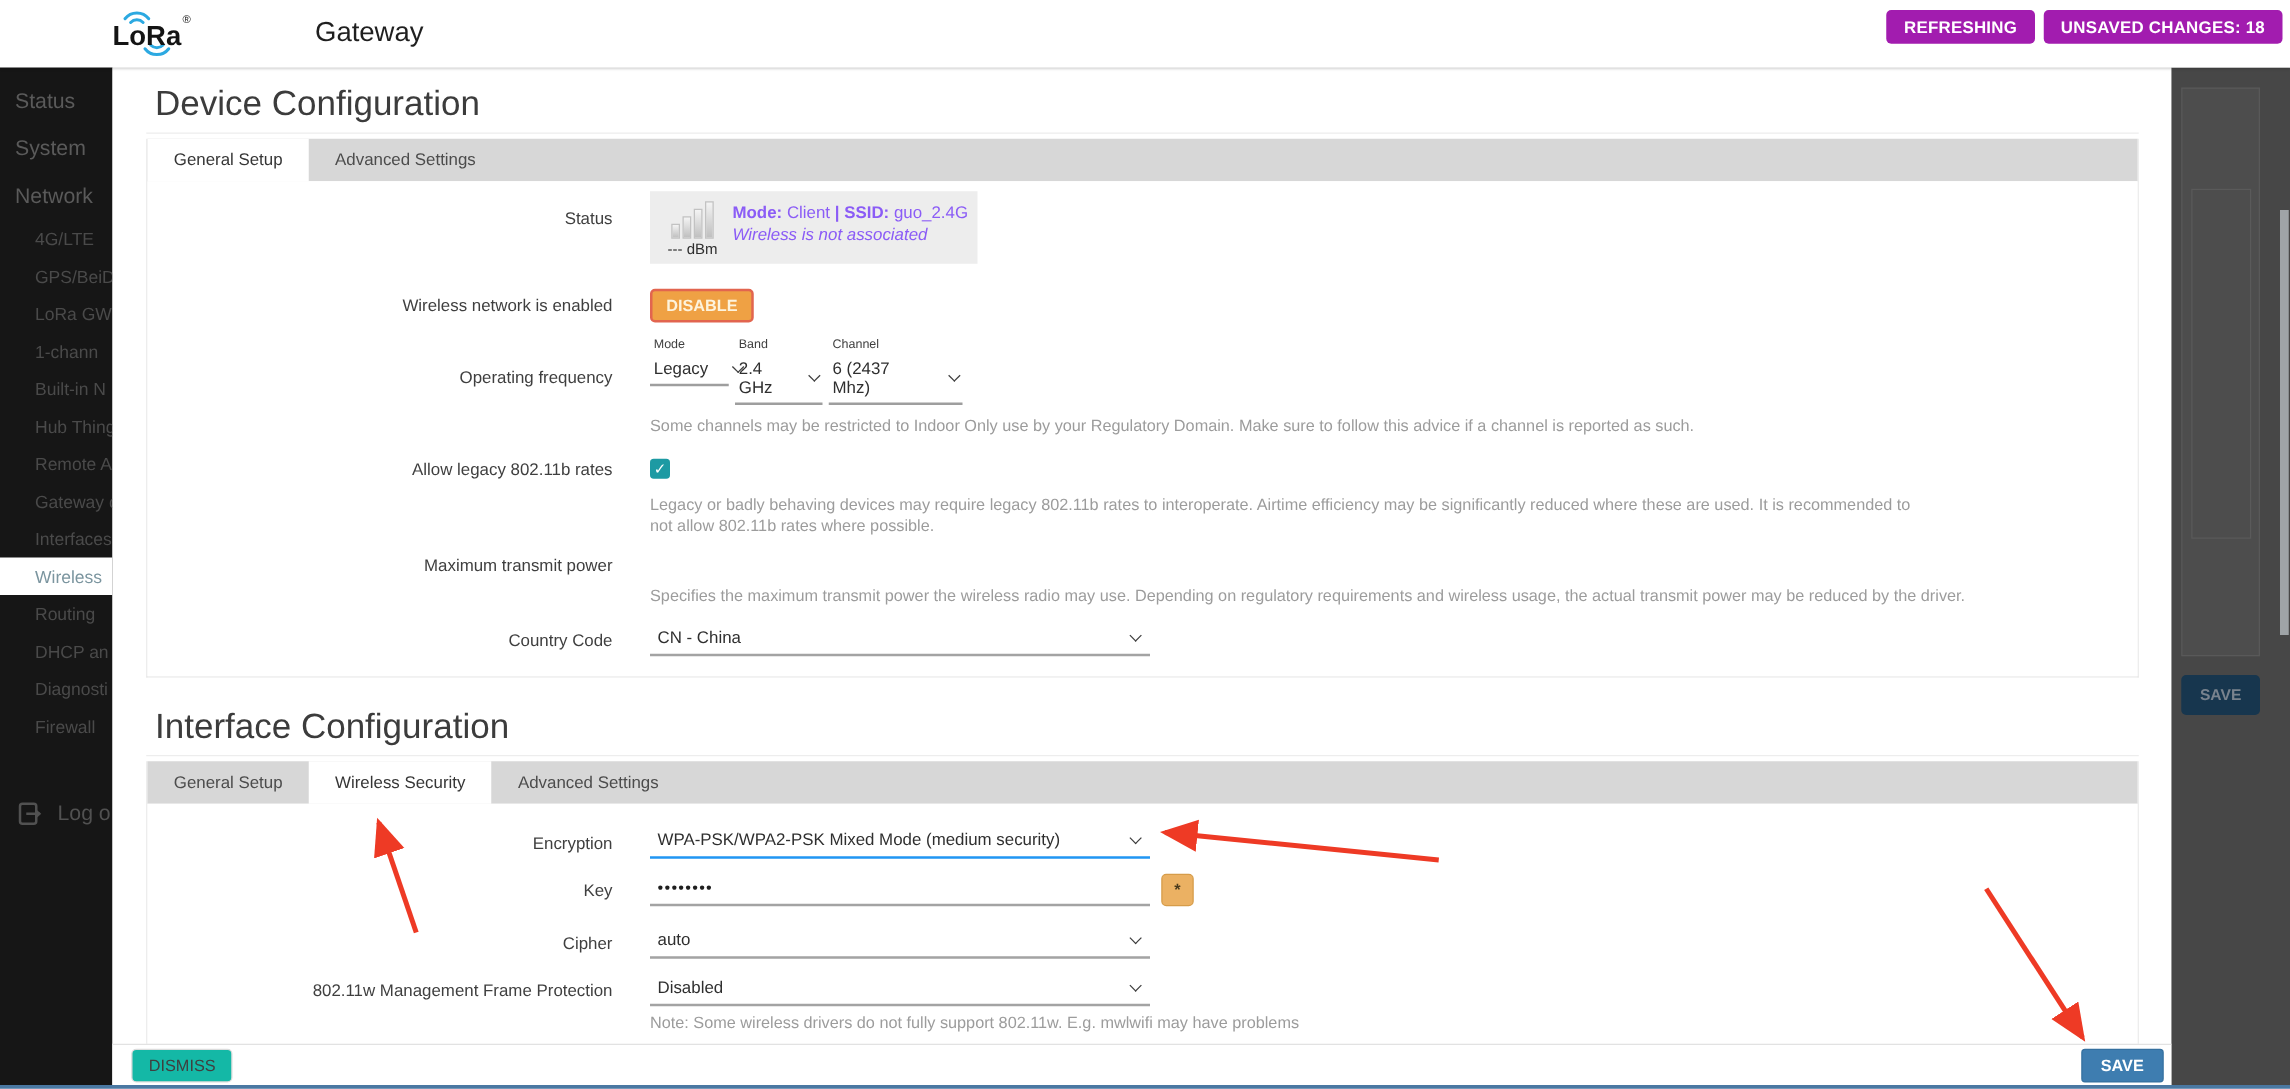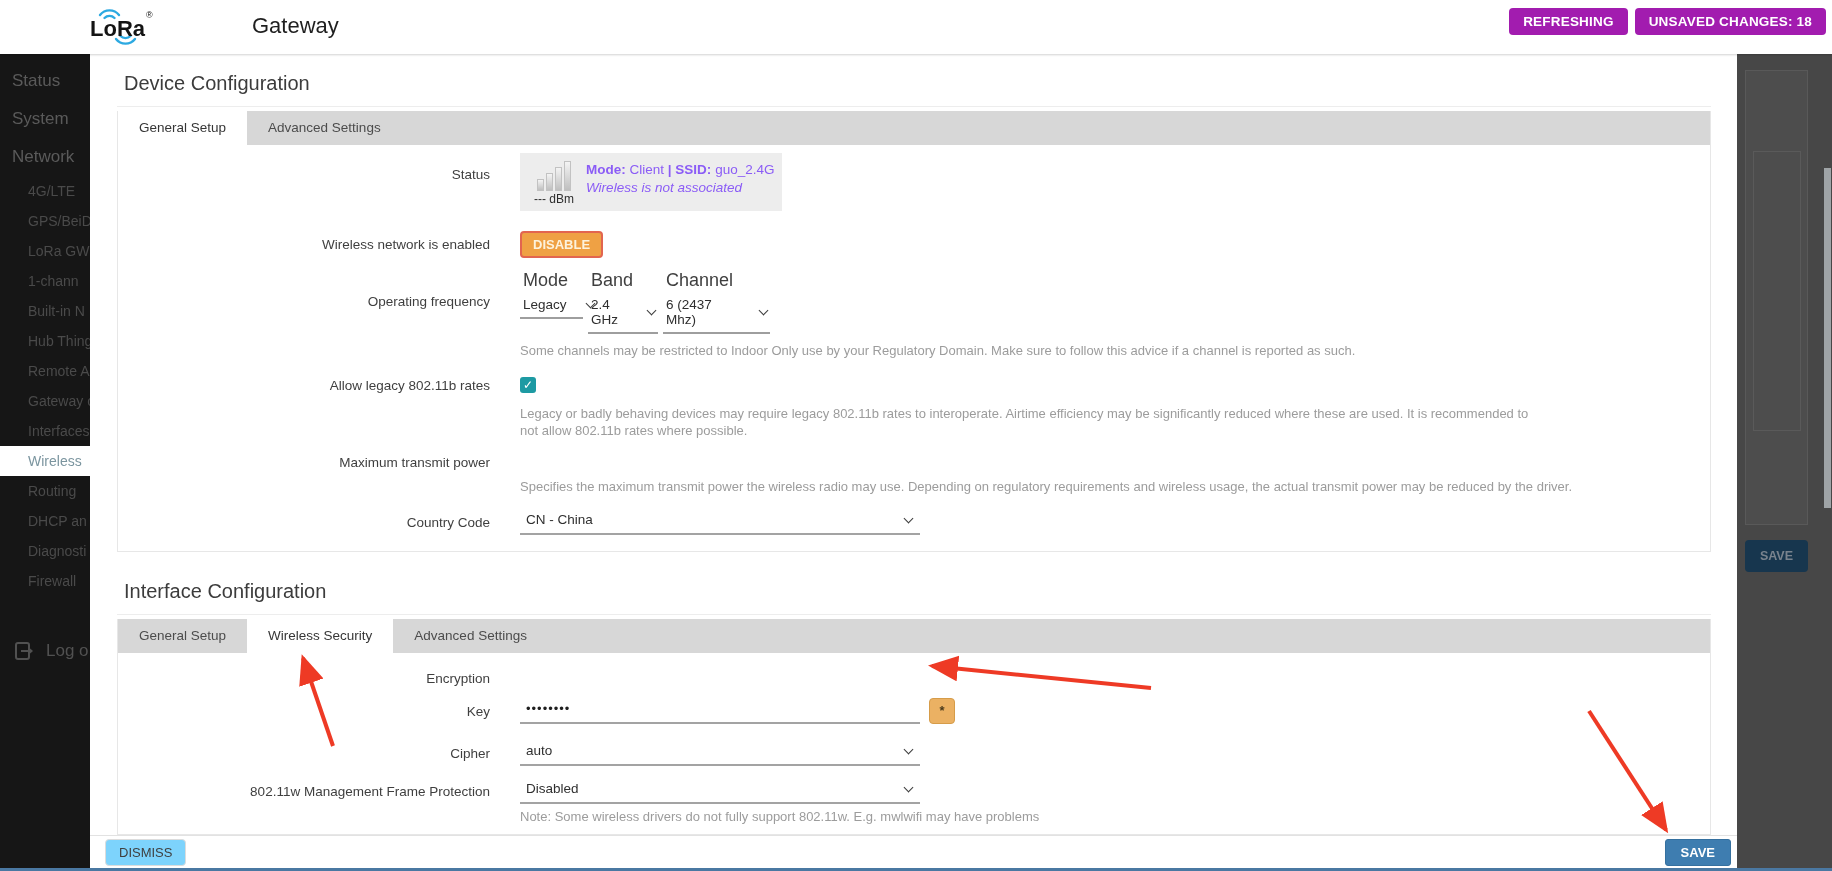--- a/index.html
+++ b/index.html
@@ -30,21 +30,21 @@
   .backdrop { position:absolute; left:1737px; top:54px; width:95px; height:814px; background:#474747; z-index:2; }
   .dim-dialog { position:absolute; left:8px; top:16px; width:63px; height:455px;
                 background:#4d4d4d; border:1px solid #595959; }
   .dim-inner { position:absolute; left:7px; top:80px; width:48px; height:280px; border:1px solid #5a5a5a; }
   .dim-save { position:absolute; left:8px; top:486px; width:63px; height:32px; background:#17364e;
               color:#79838e; font-size:12.5px; font-weight:bold; text-align:center; line-height:32px;
               border-radius:4px; }
   .scroll-thumb { position:absolute; right:1px; top:114px; width:7px; height:340px; background:#9fa4a7; }
   
   .panel { position:absolute; left:90px; top:54px; width:1647px; height:814px; background:#fff; z-index:3; }
-  .section-title { font-size:20px; font-weight:400; color:#3c3c3c; margin:14px 26px 0 34px; line-height:30px; }
+  .section-title { font-size:28px; font-weight:400; color:#3c3c3c; margin:14px 26px 0 34px; line-height:30px; }
   .hr { height:1px; background:#ededed; margin:8px 26px 0 27px; }
   .card { margin:4px 26px 0 27px; border:1px solid #e7e7e7; border-top:none; }
   .tabs { display:flex; background:#d7d7d7; height:34px; }
   .tab { padding:0 21px; line-height:34px; font-size:13.5px; color:#4c4c4c; cursor:pointer; }
   .tab.active { background:#fff; color:#363636; }
   .form { padding:6px 0 16px 0; background:#fff; }
   .row { display:flex; align-items:center; }
   .row .lbl { width:372px; flex:none; text-align:right; font-size:13.5px; color:#3f3f3f; }
   .row .ctrl { margin-left:30px; display:flex; align-items:center; }
   .help { margin:8px 0 0 402px; font-size:13px; color:#9c9c9c; line-height:17px; max-width:1010px; }
@@ -62,21 +62,21 @@
   .assoc { font-style:italic; }
   
   .btn-disable { margin-top:0; background:#efa144; border:2px solid #e2654f; border-radius:4px;
                  color:#fdf3dd; font-weight:bold; font-size:13px; padding:4px 11px; cursor:pointer; }
   .row-enabled { margin-top:20px; }
   
   .row-freq { margin-top:12px; align-items:flex-start; }
   .row-freq .lbl { padding-top:24px; }
   .freq-cols { display:flex; gap:5px; }
   .fcol { display:flex; flex-direction:column; }
-  .fcol .chead { font-size:18px; color:#3f3f3f; margin:0 0 4px 3px; }
+  .fcol .chead { font-size:10px; color:#3f3f3f; margin:0 0 4px 3px; }
   .mini-select { display:flex; align-items:center; justify-content:space-between; gap:20px;
                  border-bottom:2px solid #9e9e9e; padding:2px 3px 5px 3px; font-size:13.5px; color:#2f2f2f; cursor:pointer; }
   .w-mode{width:63px;} .w-band{width:70px;} .w-chan{width:107px;}
   .chev { width:7px; height:7px; border-right:1.7px solid #3c3c3c; border-bottom:1.7px solid #3c3c3c;
           transform:rotate(45deg); margin-top:-3px; flex:none; }
   
   .row-11b { margin-top:18px; }
   .checkbox { width:16px; height:16px; background:#1d9aa3; border-radius:3px; color:#fff;
               font-size:12px; line-height:16px; text-align:center; cursor:pointer; }
   
@@ -90,21 +90,21 @@
   .keyfield { width:400px; border-bottom:2px solid #a3a3a3; padding:3px 8px 6px 6px; font-size:13px;
               color:#1f1f1f; letter-spacing:1px; cursor:text; }
   .btn-reveal { width:26px; height:26px; margin-left:9px; background:#ebb163; border:1px solid #d69c49;
                 border-radius:4px; font-size:13px; font-weight:bold; color:#4a3a1c; text-align:center;
                 line-height:24px; cursor:pointer; }
   .note { margin:5px 0 0 402px; font-size:13px; color:#9c9c9c; }
   
   .footer { position:absolute; left:0; bottom:0; width:100%; height:33px; background:#fff;
             border-top:1px solid #e2e2e2; display:flex; align-items:center; justify-content:space-between;
             padding:0 6px 0 15px; z-index:4; }
-  .btn-dismiss { background:#7dd3fc; border:1px solid #dcdcdc; border-radius:4px; color:#3f3f3f;
+  .btn-dismiss { background:#14b8a6; border:1px solid #dcdcdc; border-radius:4px; color:#3f3f3f;
                  font-size:13px; padding:5px 13px; cursor:pointer; }
   .btn-save { background:#3e7db0; border:1px solid #35709f; border-radius:3px; color:#fff;
               font-size:13px; font-weight:bold; padding:5px 15px; cursor:pointer; }
   
   .arrows { position:absolute; left:0; top:0; width:1832px; height:871px; z-index:10; pointer-events:none; }
   .bottom-line { position:absolute; left:0; bottom:0; width:1832px; height:3px; background:#4a78a2; z-index:12; }
 </style>
 </head>
 <body>
 
@@ -273,20 +273,26 @@
   <div class="card">
     <div class="tabs">
       <div class="tab">General Setup</div>
       <div class="tab active">Wireless Security</div>
       <div class="tab">Advanced Settings</div>
     </div>
     <div class="form" style="padding-bottom:10px">
 
       <div class="row row-enc">
         <div class="lbl">Encryption</div>
+        <div class="ctrl">
+          <div class="select focus">
+            <span>WPA-PSK/WPA2-PSK Mixed Mode (medium security)</span>
+            <span class="chev"></span>
+          </div>
+        </div>
       </div>
 
       <div class="row row-key">
         <div class="lbl">Key</div>
         <div class="ctrl">
           <div class="keyfield">••••••••</div>
           <div class="btn-reveal">*</div>
         </div>
       </div>
 

